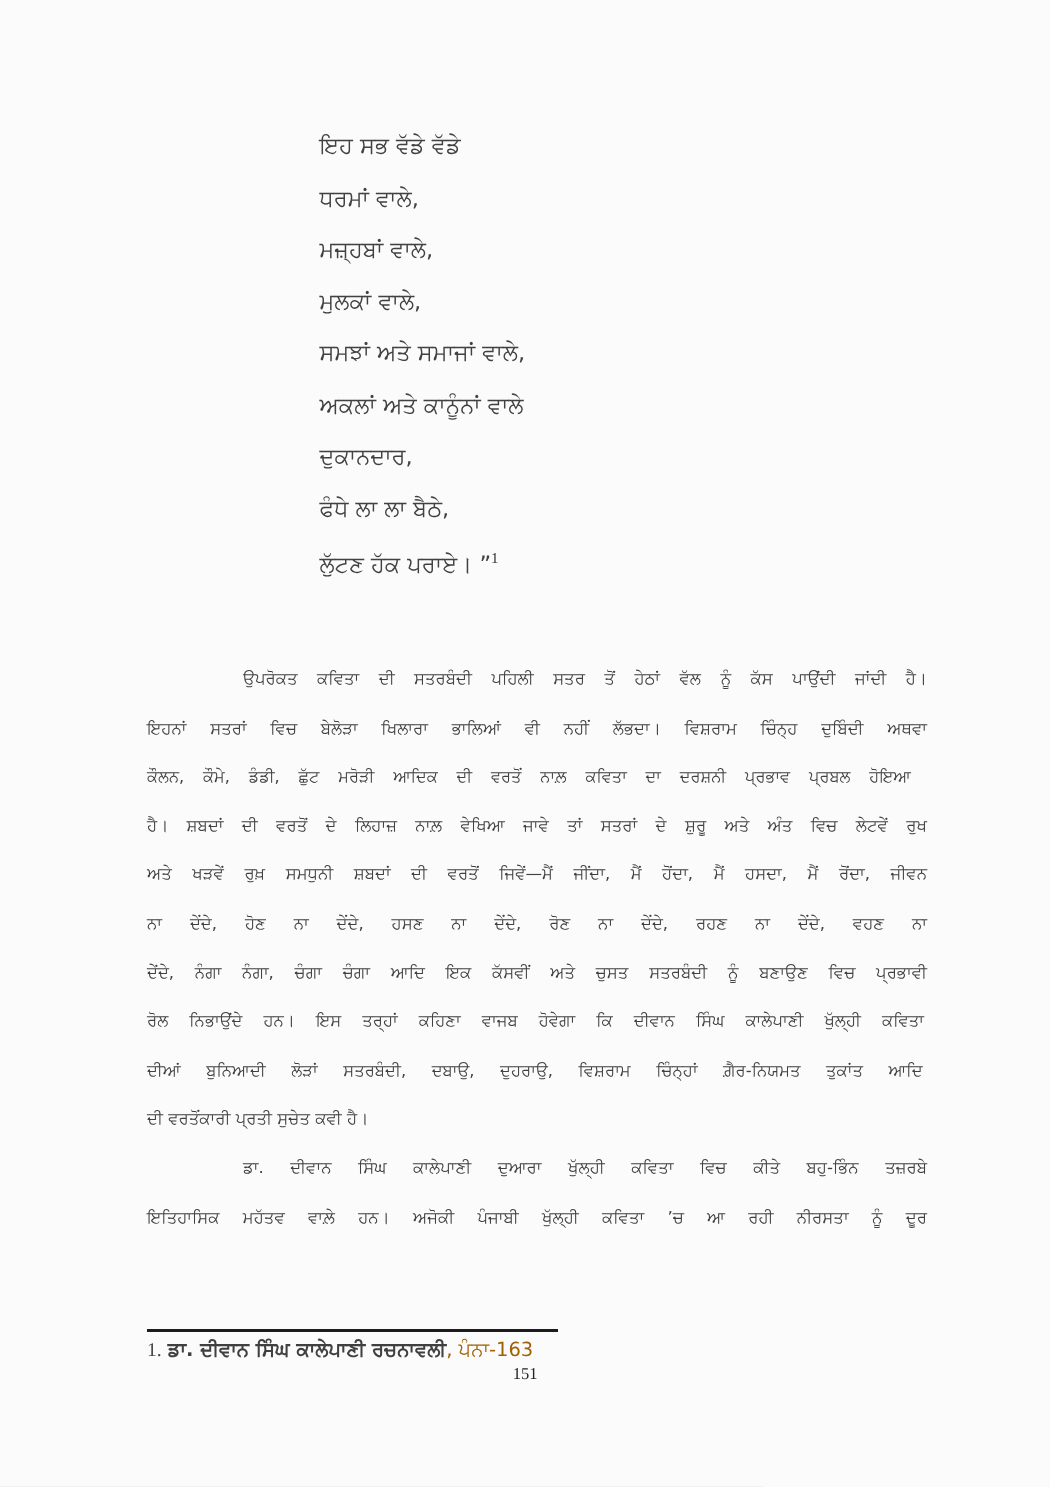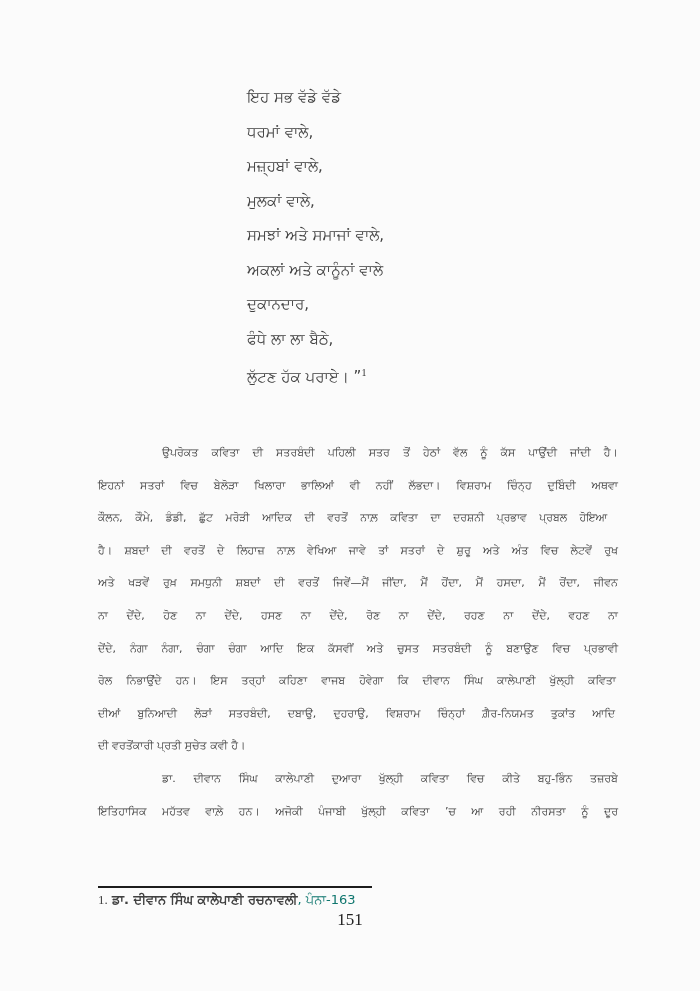--- a/index.html
+++ b/index.html
@@ -19,21 +19,21 @@
   }
   
   .poem {
     position: absolute;
     left: 213px;
     top: 80px;
     font-size: 15px;
     line-height: 34.5px;
     white-space: nowrap;
   }
-  .poem-line { height: 34.5px; margin-left: 34px; }
+  .poem-line { height: 34.5px; }
   .fn-ref {
     font-family: "Liberation Serif", serif;
     font-size: 10px;
     vertical-align: super;
     color: #333;
   }
   
   .prose {
     position: absolute;
     left: 98px;
@@ -70,30 +70,30 @@
     white-space: nowrap;
   }
   .fn-marker {
     font-family: "Liberation Serif", serif;
     color: #444;
   }
   .fn-title {
     font-weight: bold;
     color: #404040;
   }
-  .fn-suffix { color: #0f766e; }
+  .fn-suffix { color: #a16207; }
   
   .pageno {
     position: absolute;
     left: 0;
     top: 910px;
     width: 100%;
     text-align: center;
     font-family: "Liberation Serif", serif;
-    font-size: 17px;
+    font-size: 11px;
     color: #222;
   }
 </style>
 </head>
 <body>
 
 <div class="page">
 
   <div class="poem">
     <div class="poem-line">ਇਹ ਸਭ ਵੱਡੇ ਵੱਡੇ</div>

